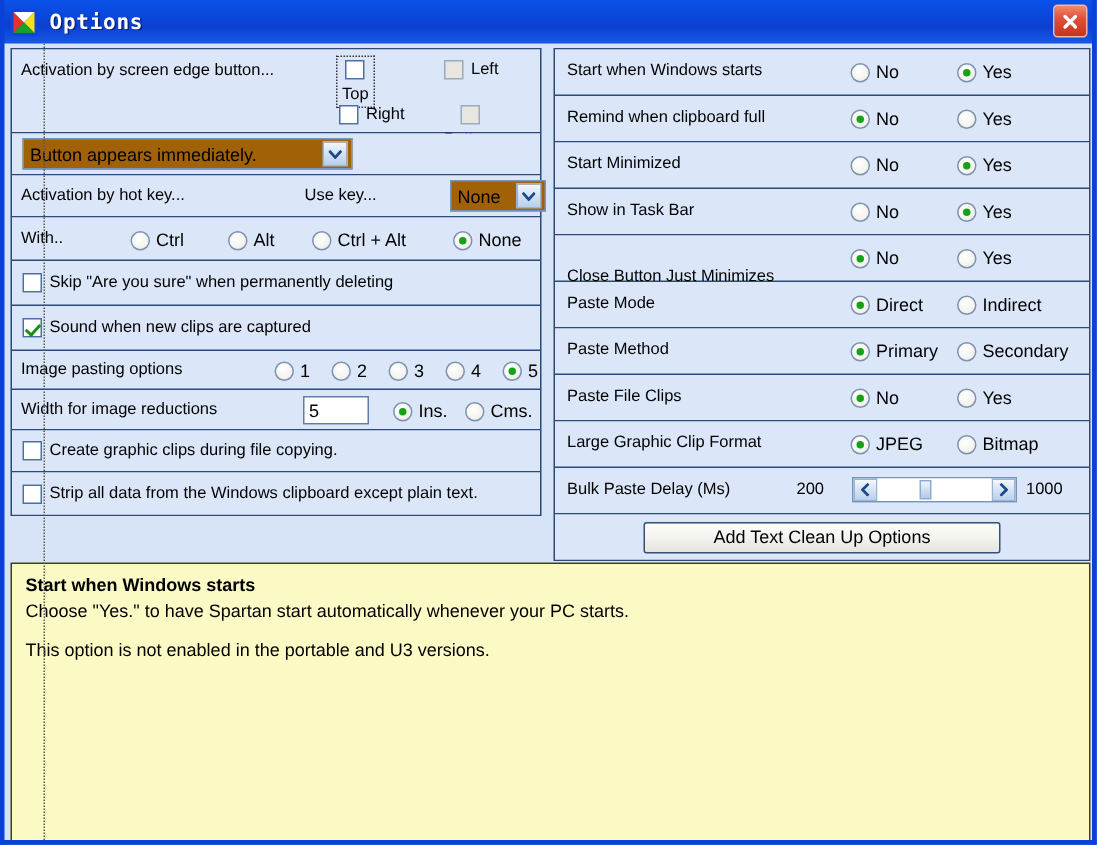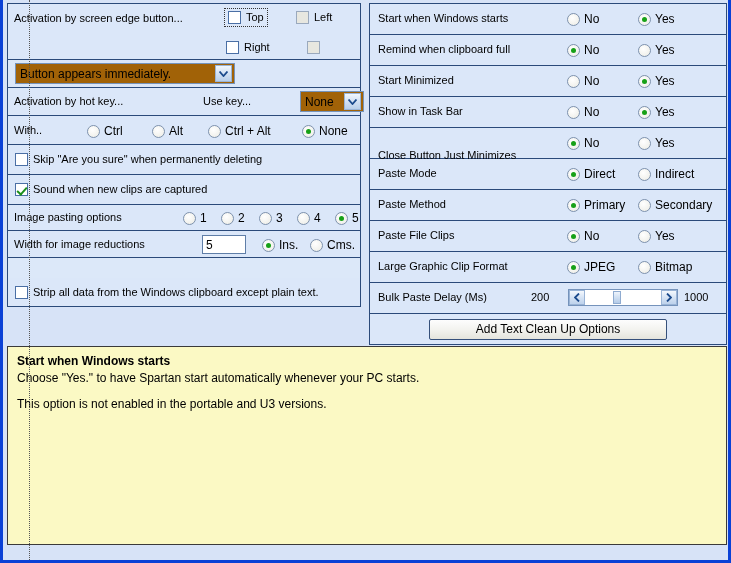--- a/index.html
+++ b/index.html
@@ -114,21 +114,21 @@
     position: absolute; left: 3px; top: 1px;
     width: 4px; height: 8px;
     border: solid #1a8f1a;
     border-width: 0 2px 2px 0;
     transform: rotate(42deg);
   }
   .cb-wrap {
     display: inline-flex; align-items: center; gap: 5px;
     cursor: pointer;
   }
-  .cb-wrap.focusring { outline: 1px dotted #333; outline-offset: 1px; padding: 1px 2px; }
+  .cb-wrap.focusring { outline: 1px dotted #333; outline-offset: 1px; padding: 1px 2px; flex-direction: column; }
 
   
   .rb {
     width: 13px; height: 13px;
     border: 1px solid #7e92ad;
     border-radius: 50%;
     background: radial-gradient(circle at 40% 35%, #ffffff 0%, #f1f1ec 70%, #dcdcd4 100%);
     display: inline-block; position: relative;
     flex: 0 0 auto; cursor: pointer;
   }
@@ -231,20 +231,37 @@
     font-size: 12px; color: #000; line-height: 15px;
     margin: 0 0 11px 0; max-width: 560px;
   }
   .help-p:last-child { margin-bottom: 0; }
 </style>
 </head>
 <body>
 
 <div id="window">
 
+  <div id="titlebar">
+    <span id="app-icon">
+      <svg width="18" height="18" viewBox="0 0 18 18">
+        <rect x="0" y="0" width="18" height="18" fill="#1046d8"></rect>
+        <polygon points="2,2 9,9 2,16" fill="#e8332a"></polygon>
+        <polygon points="2,2 9,9 16,2" fill="#ffffff"></polygon>
+        <polygon points="16,2 9,9 16,16" fill="#f7e018"></polygon>
+        <polygon points="2,16 9,9 16,16" fill="#19a028"></polygon>
+      </svg>
+    </span>
+    <span id="title-text">Options</span>
+    <span id="close-btn">
+      <svg width="13" height="13" viewBox="0 0 13 13">
+        <path d="M3 3 L10 10 M10 3 L3 10" stroke="#ffffff" stroke-width="2.2" stroke-linecap="round" fill="none"></path>
+      </svg>
+    </span>
+  </div>
 
   <div id="client">
 
     <div class="focus-guide"></div>
 
     <div class="opt-table" id="left-table">
 
       <div class="opt-row" style="height:56px; align-items:flex-start; padding-top:0;">
         <span class="lbl" style="position:absolute; left:6px; top:9px;">Activation by screen edge button...</span>
 
@@ -357,22 +374,28 @@
         <span class="rb-wrap" style="position:absolute; left:254px; top:7px;">
           <span class="rb checked"></span>
           <span>Ins.</span>
         </span>
         <span class="rb-wrap" style="position:absolute; left:302px; top:7px;">
           <span class="rb"></span>
           <span>Cms.</span>
         </span>
       </div>
 
-
-      <div class="opt-row" style="height:28px;margin-top:20px;">
+      <div class="opt-row" style="height:28px;">
+        <span class="cb-wrap" style="margin-left:1px;">
+          <span class="cb"></span>
+          <span class="lbl">Create graphic clips during file copying.</span>
+        </span>
+      </div>
+
+      <div class="opt-row" style="height:28px;">
         <span class="cb-wrap" style="margin-left:1px;">
           <span class="cb"></span>
           <span class="lbl">Strip all data from the Windows clipboard except plain text.</span>
         </span>
       </div>
     </div>
 
     <div class="opt-table" id="right-table">
 
       <div class="opt-row h31">

